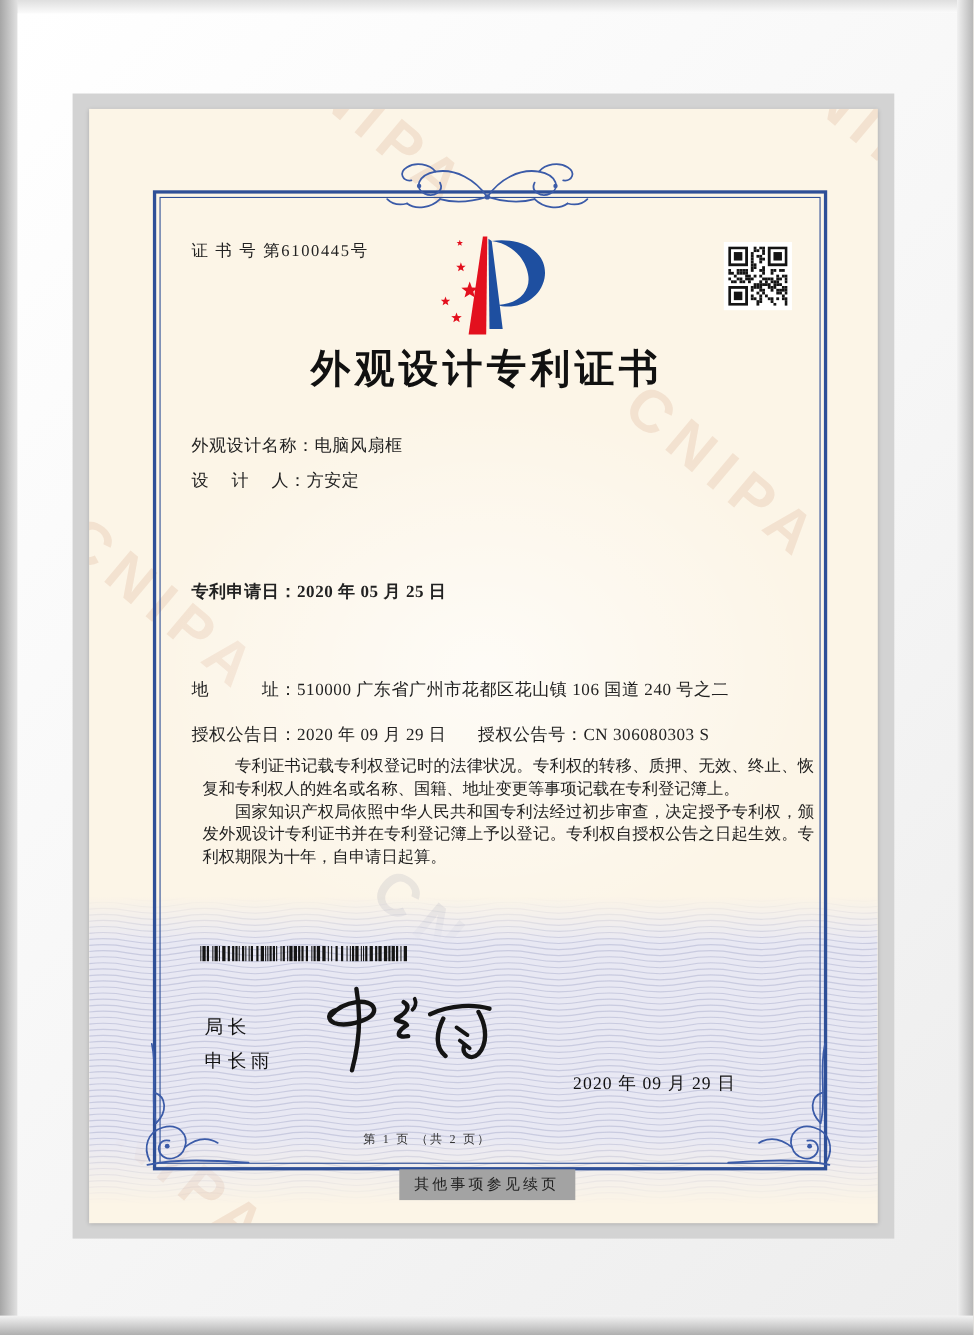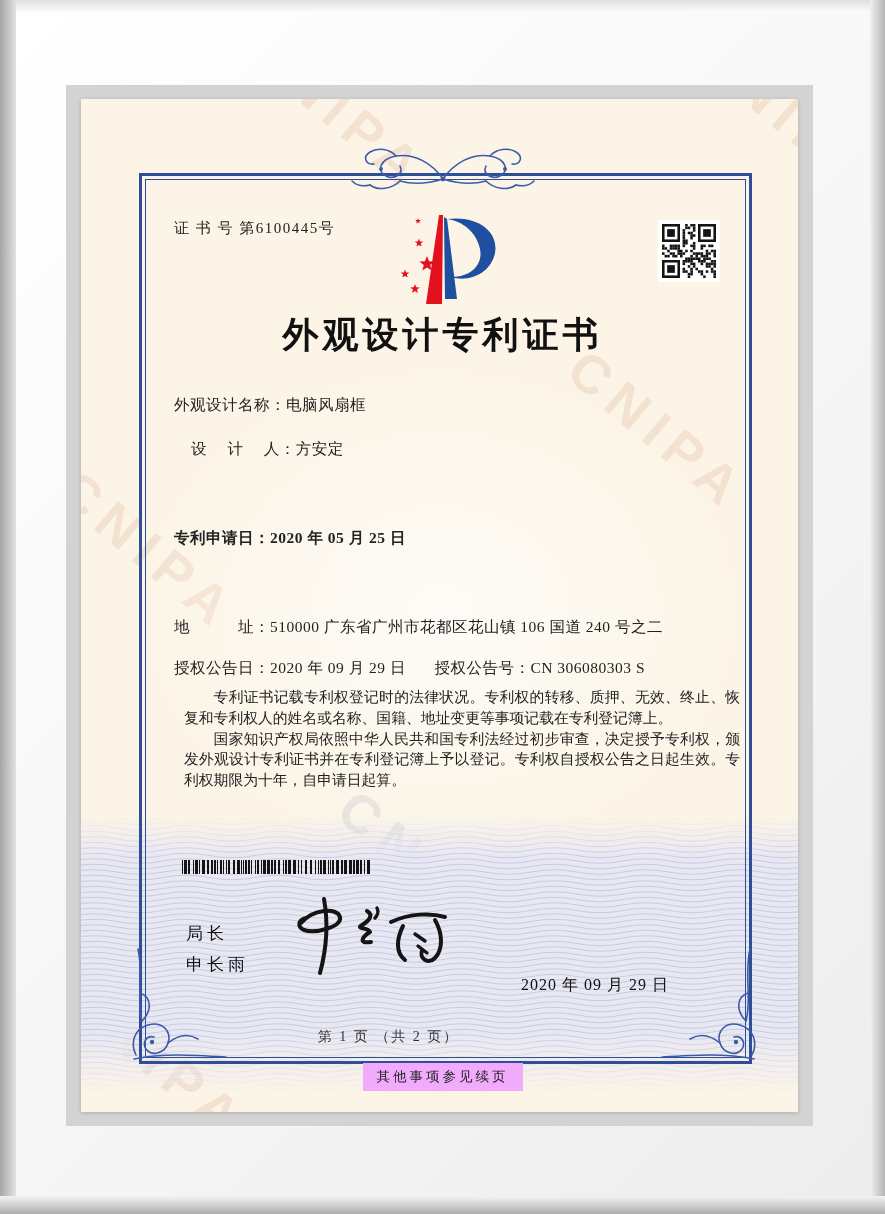--- a/index.html
+++ b/index.html
@@ -35,23 +35,23 @@
   .field-row{left:93px;font-size:15.5px;letter-spacing:.5px;color:#222;white-space:nowrap;}
   .pair-1{display:inline-block;width:256px;}
 
   .body-text{left:103px;top:588px;width:556px;font-size:14.8px;line-height:20.8px;color:#222;text-align:justify;}
   .body-text p{margin:0;text-indent:2em;}
 
   .barcode{left:101px;top:761px;width:190px;height:14px;}
   .signer{left:105px;font-family:"Liberation Sans",sans-serif;font-size:17px;letter-spacing:4px;color:#111;}
   .signature{left:198px;top:788px;width:190px;height:98px;}
   .issue-date{left:404px;top:876px;width:220px;text-align:center;font-size:16px;letter-spacing:1px;color:#111;}
-  .page-line{left:58px;top:929px;width:499px;text-align:center;font-size:14px;letter-spacing:2px;color:#333;}
+  .page-line{left:58px;top:929px;width:499px;text-align:center;font-size:11px;letter-spacing:2px;color:#333;}
   .cont-line{left:58px;top:964px;width:607px;text-align:center;}
-  .cont-line span{display:inline-block;background:#f0abfc;padding:5px 14px;font-size:13.5px;letter-spacing:3px;color:#222;}
+  .cont-line span{display:inline-block;background:#a3a3a3;padding:5px 14px;font-size:13.5px;letter-spacing:3px;color:#222;}
 
   .orn{pointer-events:none;}
 </style>
 </head>
 <body>
 
 <div class="abs frame-root">
   <div class="abs bevel-top"></div>
   <div class="abs bevel-left"></div>
   <div class="abs bevel-right"></div>
@@ -328,21 +328,21 @@
           <rect x="16" y="2" width="3" height="3" fill="#141414"></rect>
           <rect x="0" y="14" width="7" height="7" fill="#141414"></rect>
           <rect x="1" y="15" width="5" height="5" fill="#fff"></rect>
           <rect x="2" y="16" width="3" height="3" fill="#141414"></rect>
         </svg>
     </div>
 
     <div class="abs doc-title">外观设计专利证书</div>
 
     <div class="abs field-row" style="top:296px;"><span>外观设计名称：</span><span>电脑风扇框</span></div>
-    <div class="abs field-row" style="top:340px;margin-left:17px;"><span>设　 计　 人：</span><span>方安定</span></div>
+    <div class="abs field-row" style="top:328px;"><span>设　 计　 人：</span><span>方安定</span></div>
     <div class="abs field-row" style="top:429px;font-weight:bold;"><span>专利申请日：</span><span>2020 年 05 月 25 日</span></div>
     <div class="abs field-row" style="top:518px;"><span>地　　　址：</span><span>510000 广东省广州市花都区花山镇 106 国道 240 号之二</span></div>
     <div class="abs field-row" style="top:559px;">
       <span class="pair-1"><span>授权公告日：</span><span>2020 年 09 月 29 日</span></span>
       <span><span>授权公告号：</span><span>CN 306080303 S</span></span>
     </div>
 
     <div class="abs body-text">
       <p>专利证书记载专利权登记时的法律状况。专利权的转移、质押、无效、终止、恢复和专利权人的姓名或名称、国籍、地址变更等事项记载在专利登记簿上。</p>
       <p>国家知识产权局依照中华人民共和国专利法经过初步审查，决定授予专利权，颁发外观设计专利证书并在专利登记簿上予以登记。专利权自授权公告之日起生效。专利权期限为十年，自申请日起算。</p>

